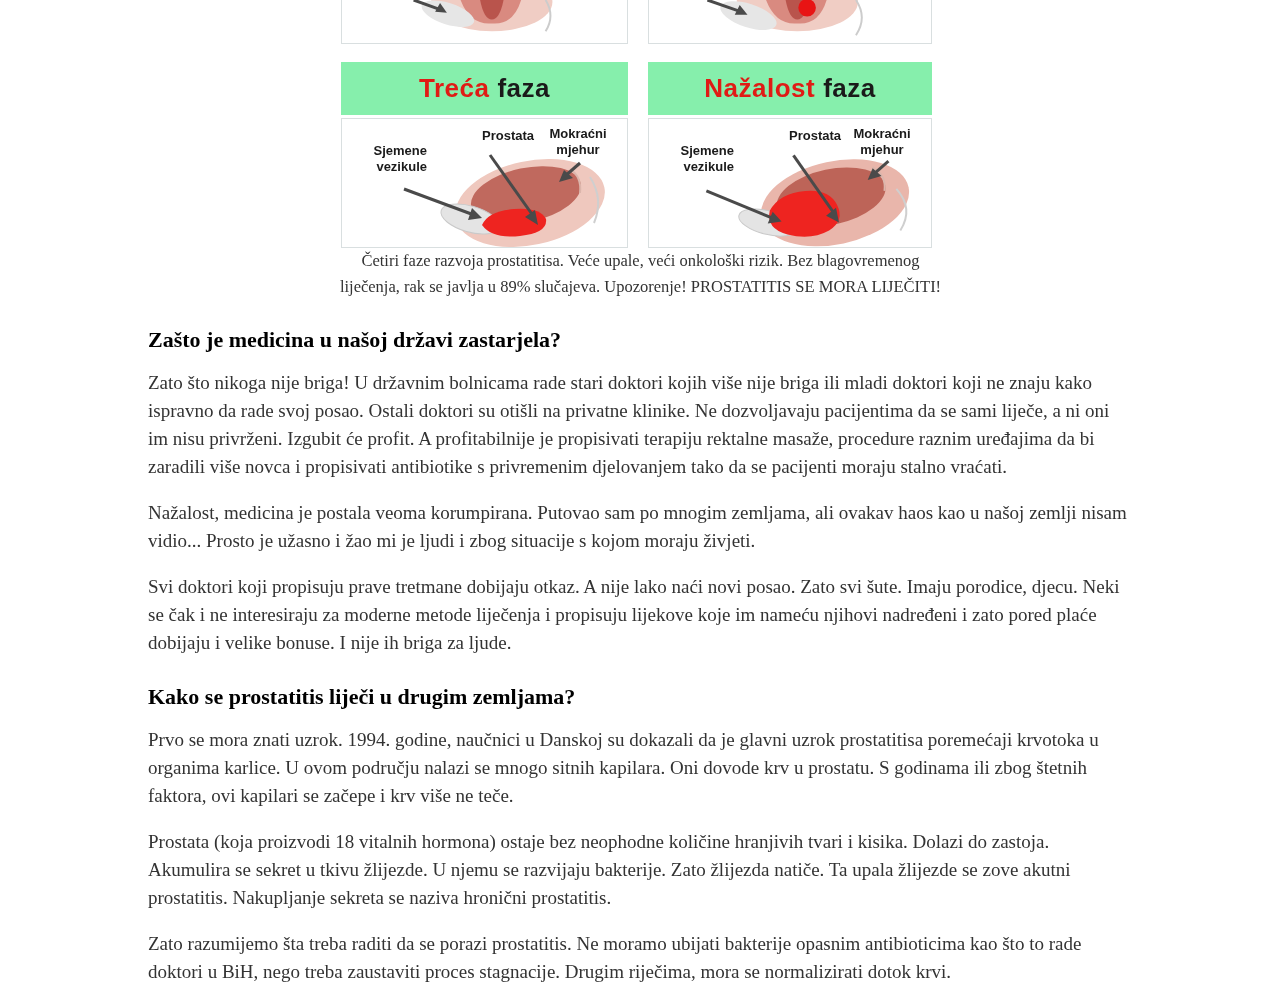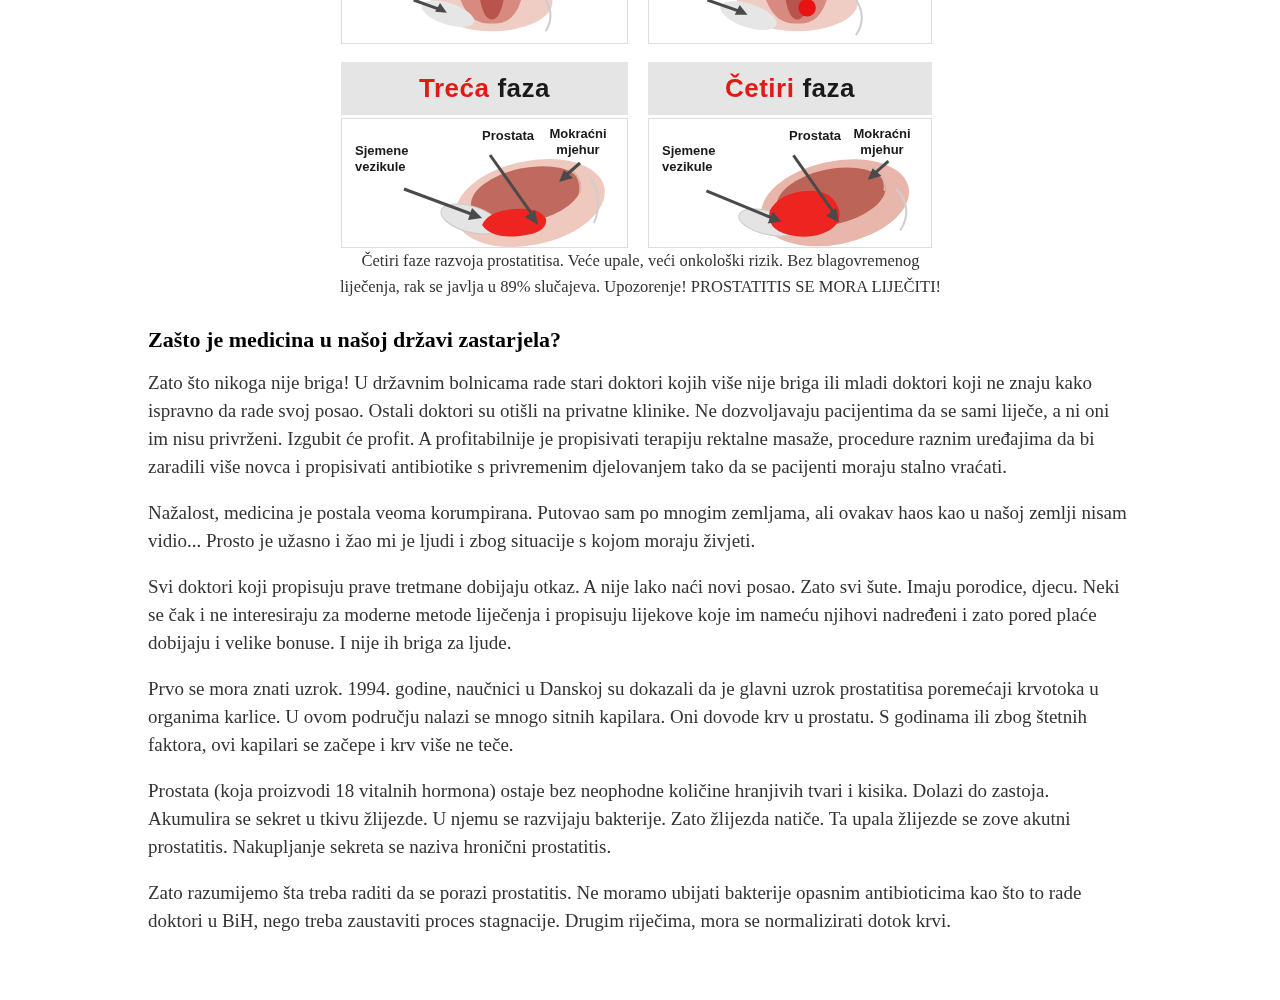--- a/index.html
+++ b/index.html
@@ -13,38 +13,38 @@
   .img-panel {
     background:#ffffff;
     border:1px solid #d9dfe0;
     overflow:hidden;
     position:relative;
   }
   .img-panel.partial { height:44px; border-top:none; }
   .img-panel.full { height:130px; }
 
   .phase-title {
-    background:#e5e5e5;
+    background:#86efac;
     height:53px;
     margin-top:18px;
     margin-bottom:3px;
     display:flex; align-items:center; justify-content:center;
     font-family:"Liberation Sans","DejaVu Sans",sans-serif;
     font-size:26px; font-weight:bold;
     letter-spacing:0.5px;
   }
   .phase-title .red { color:#e01b15; margin-right:8px; }
   .phase-title .black { color:#1a1a1a; }
 
   .diag-label {
     position:absolute;
     font-family:"Liberation Sans","DejaVu Sans",sans-serif;
     font-size:13px; font-weight:bold; color:#1a1a1a; line-height:16px;
   }
-  .lbl-left { left:13px; top:24px; width:72px; }
+  .lbl-left { left:13px; top:24px; width:72px;text-align:right; }
   .lbl-center { left:104px; top:9px;padding-left:36px; }
   .lbl-right { right:8px; top:7px; width:82px; text-align:center; }
 
   .diag-svg { position:absolute; left:0; top:0; width:100%; height:100%; }
 
   
   .caption {
     margin-left:148px;
     width:985px;
     text-align:center;
@@ -94,21 +94,21 @@
       </svg>
     </div>
   </div>
 
   <div class="fig-grid">
     <div class="phase-title">
       <span class="red">Treća</span>
       <span class="black">faza</span>
     </div>
     <div class="phase-title">
-      <span class="red">Četiri</span>
+      <span class="red">Nažalost</span>
       <span class="black">faza</span>
     </div>
   </div>
 
   <div class="fig-grid">
     <div class="img-panel full">
       <svg class="diag-svg" viewBox="0 0 285 128">
         <ellipse cx="188" cy="84" rx="76" ry="42" fill="#efc8be" transform="rotate(-12 188 84)"></ellipse>
         <ellipse cx="184" cy="76" rx="56" ry="27" fill="#c0695e" transform="rotate(-12 184 76)"></ellipse>
         <ellipse cx="128" cy="100" rx="30" ry="13" fill="#e4e4e4" stroke="#c9c9c9" transform="rotate(16 128 100)"></ellipse>
@@ -152,16 +152,17 @@
 <div class="caption">
   <div>Četiri faze razvoja prostatitisa. Veće upale, veći onkološki rizik. Bez blagovremenog</div>
   <div>liječenja, rak se javlja u 89% slučajeva. Upozorenje! PROSTATITIS SE MORA LIJEČITI!</div>
 </div>
 
 <div class="article">
   <h2>Zašto je medicina u našoj državi zastarjela?</h2>
   <p>Zato što nikoga nije briga! U državnim bolnicama rade stari doktori kojih više nije briga ili mladi doktori koji ne znaju kako ispravno da rade svoj posao. Ostali doktori su otišli na privatne klinike. Ne dozvoljavaju pacijentima da se sami liječe, a ni oni im nisu privrženi. Izgubit će profit. A profitabilnije je propisivati terapiju rektalne masaže, procedure raznim uređajima da bi zaradili više novca i propisivati antibiotike s privremenim djelovanjem tako da se pacijenti moraju stalno vraćati.</p>
   <p>Nažalost, medicina je postala veoma korumpirana. Putovao sam po mnogim zemljama, ali ovakav haos kao u našoj zemlji nisam vidio... Prosto je užasno i žao mi je ljudi i zbog situacije s kojom moraju živjeti.</p>
   <p>Svi doktori koji propisuju prave tretmane dobijaju otkaz. A nije lako naći novi posao. Zato svi šute. Imaju porodice, djecu. Neki se čak i ne interesiraju za moderne metode liječenja i propisuju lijekove koje im nameću njihovi nadređeni i zato pored plaće dobijaju i velike bonuse. I nije ih briga za ljude.</p>
+  <h2>Kako se prostatitis liječi u drugim zemljama?</h2>
   <p>Prvo se mora znati uzrok. 1994. godine, naučnici u Danskoj su dokazali da je glavni uzrok prostatitisa poremećaji krvotoka u organima karlice. U ovom području nalazi se mnogo sitnih kapilara. Oni dovode krv u prostatu. S godinama ili zbog štetnih faktora, ovi kapilari se začepe i krv više ne teče.</p>
   <p>Prostata (koja proizvodi 18 vitalnih hormona) ostaje bez neophodne količine hranjivih tvari i kisika. Dolazi do zastoja. Akumulira se sekret u tkivu žlijezde. U njemu se razvijaju bakterije. Zato žlijezda natiče. Ta upala žlijezde se zove akutni prostatitis. Nakupljanje sekreta se naziva hronični prostatitis.</p>
   <p>Zato razumijemo šta treba raditi da se porazi prostatitis. Ne moramo ubijati bakterije opasnim antibioticima kao što to rade doktori u BiH, nego treba zaustaviti proces stagnacije. Drugim riječima, mora se normalizirati dotok krvi.</p>
 </div>
 
 </body></html>

